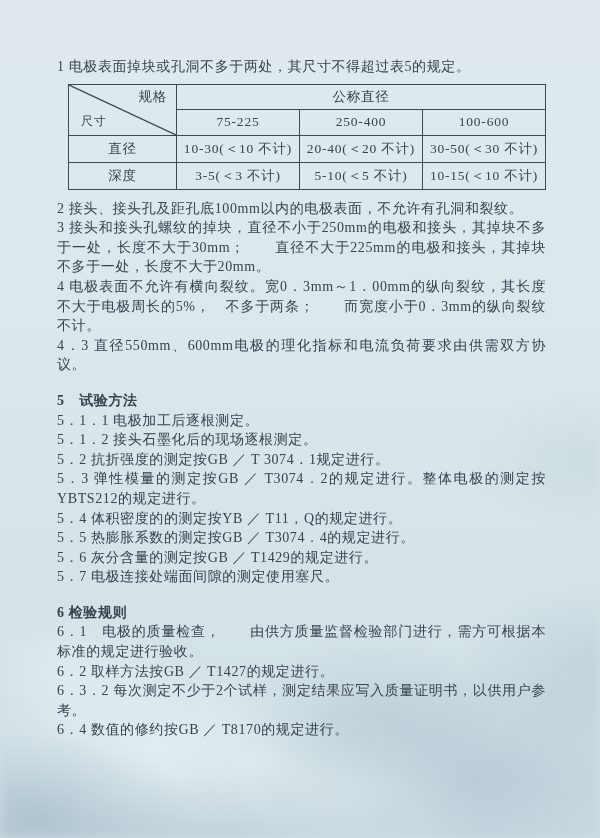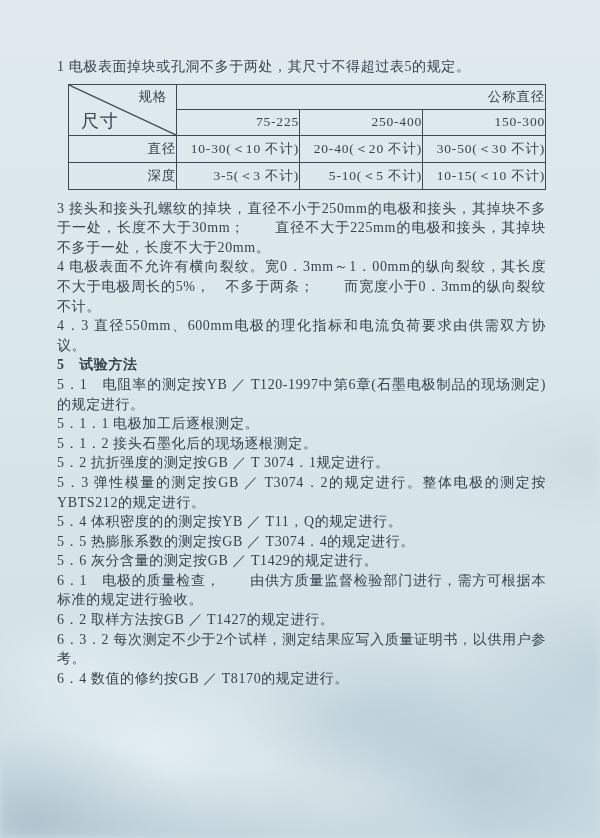--- a/index.html
+++ b/index.html
@@ -26,37 +26,37 @@
       radial-gradient(210px 115px at 56% 96%, rgba(240,247,249,.55), transparent 70%),
       radial-gradient(160px 90px  at 12% 80%, rgba(236,244,246,.45), transparent 70%);
     filter:blur(4px);
   }
   .content {
     position:absolute; left:57px; top:57px; width:489px;
     font-size:14px; line-height:19.6px; letter-spacing:0.6px;
     text-align:justify;
   }
   .content p { margin:0; }
-  .content p.h { font-weight:bold; }
+  .content p.h { font-weight:bold;margin-top:16px; }
   table.spec {
     border-collapse:collapse; table-layout:fixed;
     width:477px; margin:7px 0 9px 11px;
     background:transparent;
   }
   table.spec td {
     border:1.4px solid #3f4956;
-    text-align:right; vertical-align:middle;
+    text-align:center; vertical-align:middle;
     font-size:13.5px; letter-spacing:0.8px; padding:0;
   }
   .c0 { width:108px; } .c1 { width:123px; } .c2 { width:123px; } .c3 { width:123px; }
   .rh1 { height:25px; } .rh2 { height:26px;margin-left:18px; } .rd { height:27px; }
   td.corner { position:relative; padding:0; }
   td.corner svg { position:absolute; inset:0; width:100%; height:100%; display:block; }
   td.corner .spec-label { position:absolute; top:2px; right:9px; font-size:13.5px; }
-  td.corner .size-label { position:absolute; bottom:3px; left:12px; font-size:18px;margin-top:28px; }
+  td.corner .size-label { position:absolute; bottom:3px; left:12px; font-size:12px;margin-top:28px; }
 </style>
 </head>
 <body>
 
 <div class="page">
   <div class="clouds"></div>
 
   <div class="content">
 
     <p>1 电极表面掉块或孔洞不多于两处，其尺寸不得超过表5的规定。</p>
@@ -75,48 +75,50 @@
             <line x1="0" y1="0" x2="100" y2="100" stroke="#3f4956" stroke-width="1.3" vector-effect="non-scaling-stroke"></line>
           </svg>
           <span class="spec-label">规格</span>
           <span class="size-label">尺寸</span>
         </td>
         <td colspan="3">公称直径</td>
       </tr>
       <tr class="rh2">
         <td>75-225</td>
         <td>250-400</td>
-        <td>150-300</td>
+        <td>100-600</td>
       </tr>
       <tr class="rd">
         <td>直径</td>
         <td>10-30(＜10 不计)</td>
         <td>20-40(＜20 不计)</td>
         <td>30-50(＜30 不计)</td>
       </tr>
       <tr class="rd">
         <td>深度</td>
         <td>3-5(＜3 不计)</td>
         <td>5-10(＜5 不计)</td>
         <td>10-15(＜10 不计)</td>
       </tr>
     </tbody>
       </table>
 
+    <p>2 接头、接头孔及距孔底100mm以内的电极表面，不允许有孔洞和裂纹。</p>
     <p>3 接头和接头孔螺纹的掉块，直径不小于250mm的电极和接头，其掉块不多于一处，长度不大于30mm；　　直径不大于225mm的电极和接头，其掉块不多于一处，长度不大于20mm。</p>
     <p>4 电极表面不允许有横向裂纹。宽0．3mm～1．00mm的纵向裂纹，其长度不大于电极周长的5%，　不多于两条；　　而宽度小于0．3mm的纵向裂纹不计。</p>
     <p>4．3 直径550mm、600mm电极的理化指标和电流负荷要求由供需双方协议。</p>
     <p class="h">5　试验方法</p>
-    <p>5．1　电阻率的测定按YB ／ T120-1997中第6章(石墨电极制品的现场测定)的规定进行。</p>
     <p>5．1．1 电极加工后逐根测定。</p>
     <p>5．1．2 接头石墨化后的现场逐根测定。</p>
     <p>5．2 抗折强度的测定按GB ／ T 3074．1规定进行。</p>
     <p>5．3 弹性模量的测定按GB ／ T3074．2的规定进行。整体电极的测定按YBTS212的规定进行。</p>
     <p>5．4 体积密度的的测定按YB ／ T11，Q的规定进行。</p>
     <p>5．5 热膨胀系数的测定按GB ／ T3074．4的规定进行。</p>
     <p>5．6 灰分含量的测定按GB ／ T1429的规定进行。</p>
+    <p>5．7 电极连接处端面间隙的测定使用塞尺。</p>
+    <p class="h">6 检验规则</p>
     <p>6．1　电极的质量检查，　　由供方质量监督检验部门进行，需方可根据本标准的规定进行验收。</p>
     <p>6．2 取样方法按GB ／ T1427的规定进行。</p>
     <p>6．3．2 每次测定不少于2个试样，测定结果应写入质量证明书，以供用户参考。</p>
     <p>6．4 数值的修约按GB ／ T8170的规定进行。</p>
 
   </div>
 </div>
 
 </body></html>

